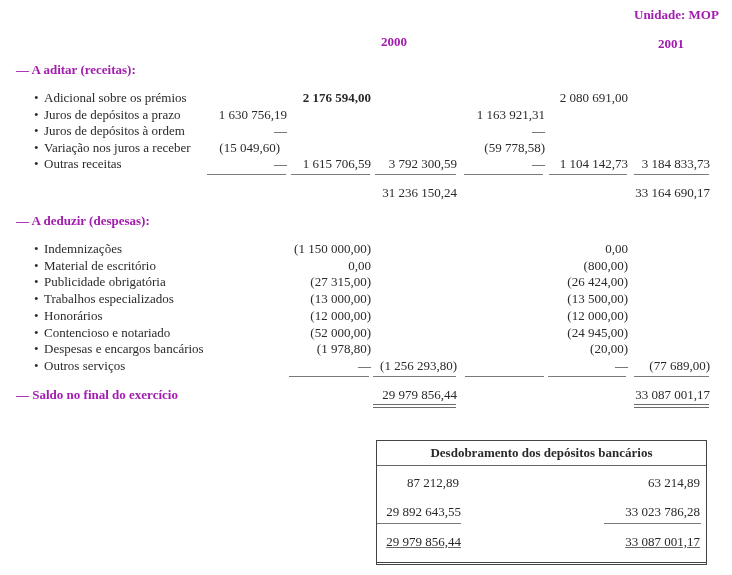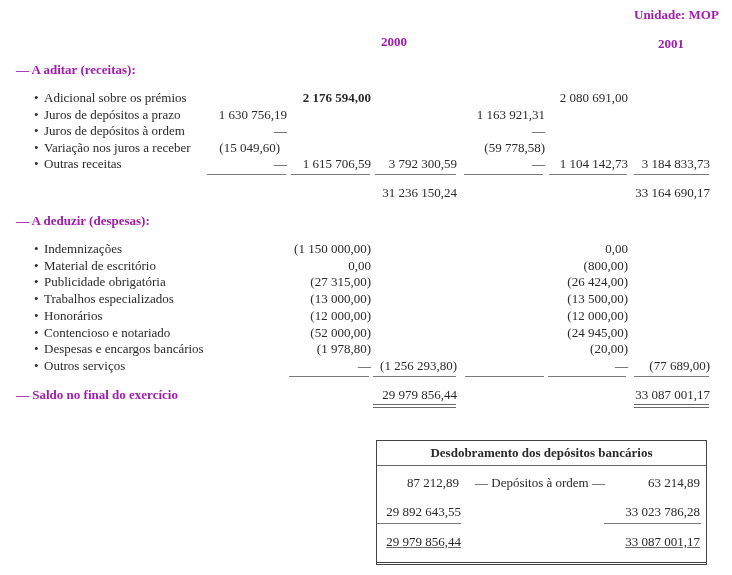--- a/index.html
+++ b/index.html
@@ -101,21 +101,20 @@
 
 <div class="abs bold" style="left:16px; top:387px;">— Saldo no final do exercício</div>
 <div class="abs num" style="left:347px; top:387px;">29 979 856,44</div>
 <div class="abs num" style="left:600px; top:387px;">33 087 001,17</div>
 <div class="dbl" style="left:373px; width:83px; top:404px;"></div>
 <div class="dbl" style="left:634px; width:75px; top:404px;"></div>
 
 <div id="box">
   <div class="hdr">Desdobramento dos depósitos bancários</div>
   <div class="cell l" style="top:34px;">87 212,89</div>
-  <div class="cell mid" style="top:34px;">— Depósitos à ordem —</div>
   <div class="cell r" style="top:34px;">63 214,89</div>
 
   <div class="cell l" style="top:63px; left:0px; width:84px;">29 892 643,55</div>
   <div class="cell r" style="top:63px;">33 023 786,28</div>
 
   <div class="rule" style="left:0px; width:84px; top:82px;"></div>
   <div class="rule" style="left:227px; width:97px; top:82px;"></div>
 
   <div class="cell l" style="top:93px; left:0px; width:84px; text-decoration: underline; text-decoration-color:#666;">29 979 856,44</div>
   <div class="cell r" style="top:93px; text-decoration: underline; text-decoration-color:#666;">33 087 001,17</div>

